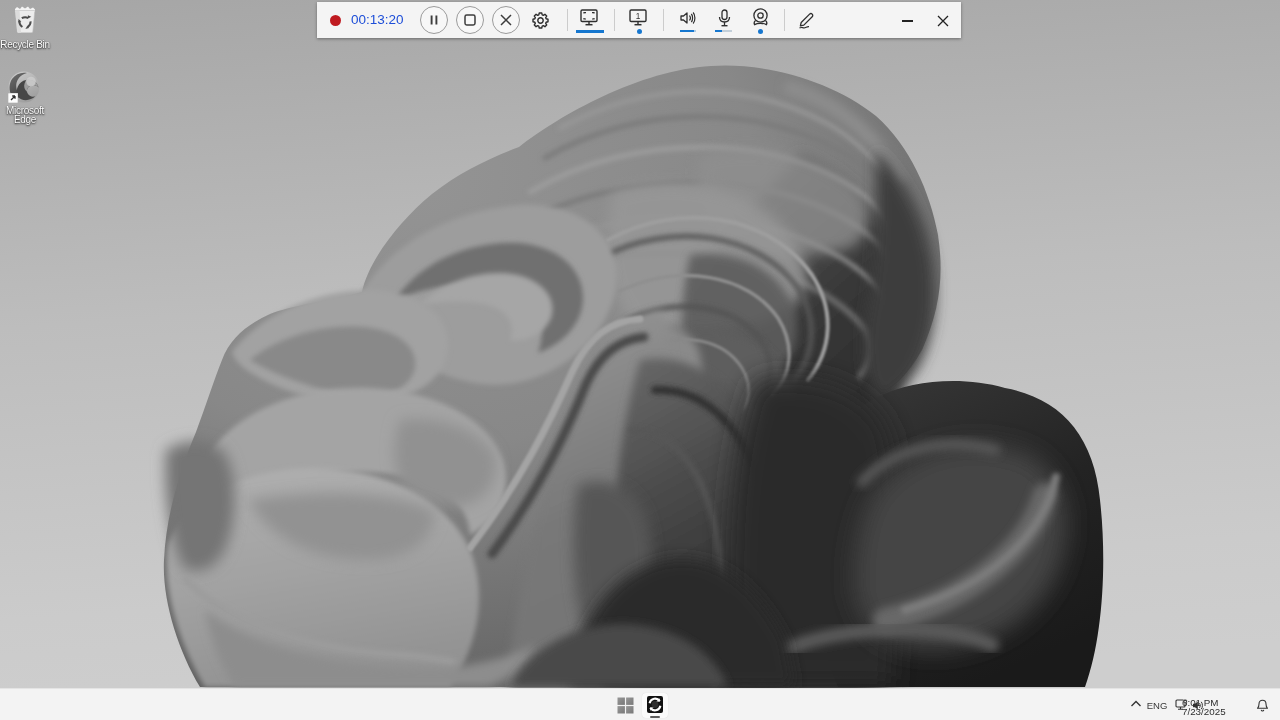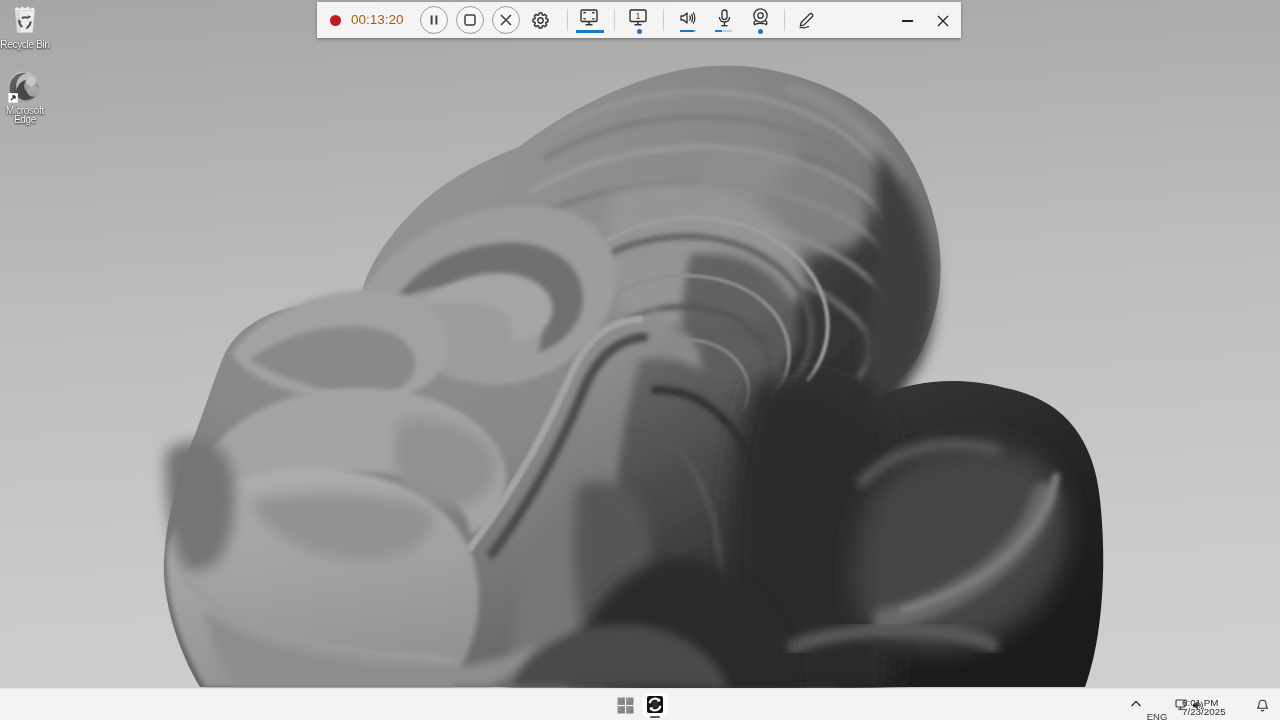--- a/index.html
+++ b/index.html
@@ -216,21 +216,21 @@
     <rect width="10" height="10" fill="#fdfdfd" stroke="#9a9a9a" stroke-width="0.5"></rect>
     <path d="M3 7 L7 3 M7 3 L4.2 3 M7 3 L7 5.8" stroke="#2b2b2b" stroke-width="1.3" fill="none"></path>
   </svg>
   <div class="abs" style="left:-10px;top:105.5px;width:70px;text-align:center;font-size:10px;letter-spacing:-0.3px;line-height:9.6px;color:#fff;
      text-shadow:0 1px 2px rgba(0,0,0,0.85),0 0 1px rgba(0,0,0,0.6);">Microsoft<br>Edge</div>
 </div>
 
 <div class="abs" style="left:317px;top:2px;width:644px;height:36px;background:#f4f4f4;
    box-shadow:0 1px 3px rgba(0,0,0,0.38);">
   <div class="abs" style="left:13px;top:13px;width:11px;height:11px;border-radius:50%;background:#bf1a20;"></div>
-  <div class="abs" style="left:34px;top:0;height:36px;line-height:36px;font-size:13.5px;color:#a16207;">00:13:20</div>
+  <div class="abs" style="left:34px;top:0;height:36px;line-height:36px;font-size:13.5px;color:#1d4ed8;">00:13:20</div>
 
   <div class="abs" style="left:103px;top:4px;width:26px;height:26px;border:1px solid #9b9b9b;border-radius:50%;background:#f7f7f7;"></div>
   <div class="abs" style="left:139px;top:4px;width:26px;height:26px;border:1px solid #9b9b9b;border-radius:50%;background:#f7f7f7;"></div>
   <div class="abs" style="left:175px;top:4px;width:26px;height:26px;border:1px solid #9b9b9b;border-radius:50%;background:#f7f7f7;"></div>
   <svg class="abs" style="left:103px;top:4px" width="28" height="28" viewBox="0 0 28 28">
     <path d="M11.6 9.5 V18.5 M16.4 9.5 V18.5" stroke="#3d3d3d" stroke-width="1.9" fill="none"></path>
   </svg>
   <svg class="abs" style="left:139px;top:4px" width="28" height="28" viewBox="0 0 28 28">
     <rect x="9" y="9" width="10" height="10" rx="1.7" fill="none" stroke="#3d3d3d" stroke-width="1.5"></rect>
   </svg>
@@ -321,21 +321,21 @@
     <path d="M2.6 7.2 A 5.6 5.6 0 0 1 12.8 5.2" stroke="#fff" stroke-width="2.1" fill="none"></path>
     <path d="M13.4 9.8 A 5.6 5.6 0 0 1 3.2 11.8" stroke="#fff" stroke-width="2.1" fill="none"></path>
     <path d="M12.8 2.2 V5.6 H9.4 Z" fill="#fff"></path>
     <path d="M3.2 14.8 V11.4 H6.6 Z" fill="#fff"></path>
   </svg>
   <div class="abs" style="left:650px;top:26.5px;width:10px;height:2.2px;border-radius:1px;background:#5c5c5c;"></div>
 
   <svg class="abs" style="left:1130px;top:11px" width="12" height="8" viewBox="0 0 12 8">
     <path d="M1.5 6 L6 1.5 L10.5 6" fill="none" stroke="#333" stroke-width="1.4"></path>
   </svg>
-  <div class="abs" style="left:1146px;top:10.5px;width:22px;text-align:center;font-size:9.5px;color:#383838;margin-top:11px;">ENG</div>
+  <div class="abs" style="left:1146px;top:10.5px;width:22px;text-align:center;font-size:9.5px;color:#383838;">ENG</div>
   <svg class="abs" style="left:1175px;top:10px" width="13" height="12" viewBox="0 0 13 12">
     <rect x="1" y="1" width="9" height="7" rx="1" fill="none" stroke="#333" stroke-width="1.1"></rect>
     <path d="M5.5 8 V9.8 M3 10.2 H8" stroke="#333" stroke-width="1.1"></path>
     <rect x="8.2" y="0.2" width="4" height="4.6" rx="0.8" fill="#f3f3f3"></rect>
     <rect x="9" y="1" width="2.6" height="3" rx="0.5" fill="none" stroke="#333" stroke-width="0.9"></rect>
   </svg>
   <svg class="abs" style="left:1192px;top:10.5px" width="12" height="11" viewBox="0 0 12 11">
     <path d="M1 3.8 H3 L5.8 1.4 V9.6 L3 7.2 H1 Z" fill="#333"></path>
     <path d="M7.5 3.2 C 8.4 4.2 8.4 6.8 7.5 7.8 M9.2 1.8 C 10.8 3.3 10.8 7.7 9.2 9.2" stroke="#333" stroke-width="1" fill="none"></path>
   </svg>

